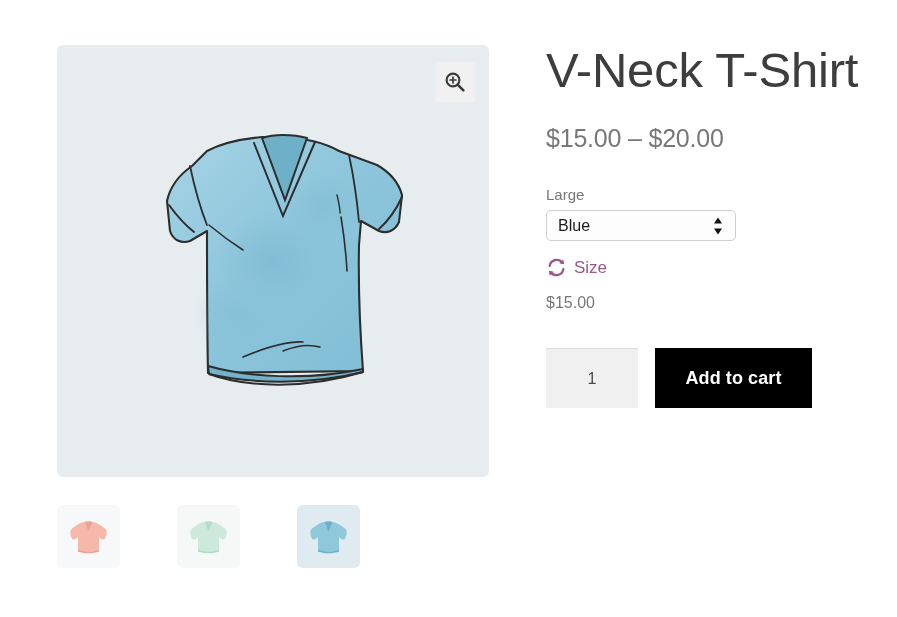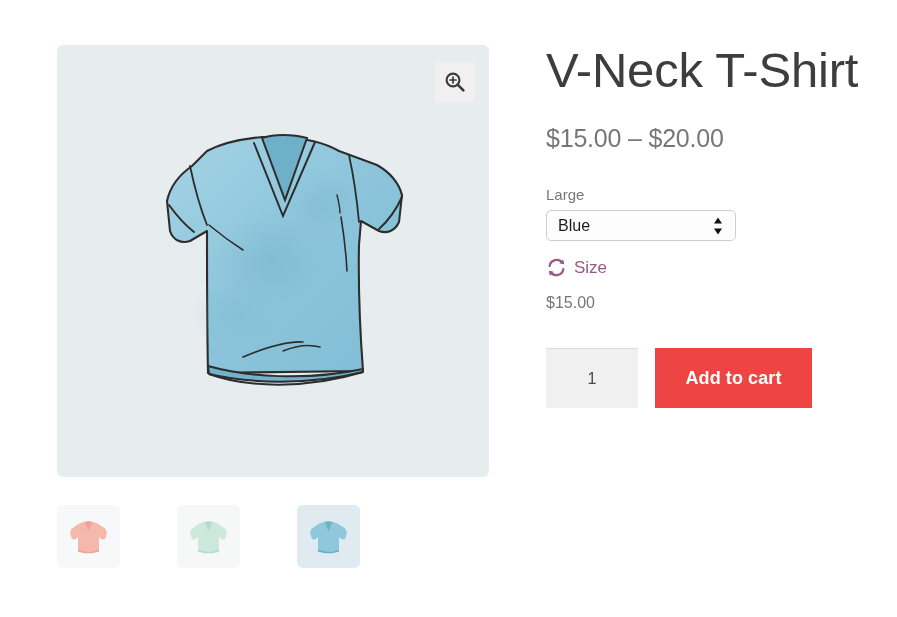--- a/index.html
+++ b/index.html
@@ -195,21 +195,21 @@
     text-align: center;
     font-size: 16px;
     color: #4a4a4a;
     font-family: "Liberation Sans", sans-serif;
     outline: none;
     padding: 0;
   }
   .add-to-cart {
     min-width: 157px;
     height: 60px;
-    background: #ef4444;
+    background: #000000;
     color: #ffffff;
     border: none;
     font-size: 18px;
     font-weight: bold;
     font-family: "Liberation Sans", sans-serif;
     cursor: pointer;
     padding: 0 22px;
     letter-spacing: 0.1px;
   }
 </style>

